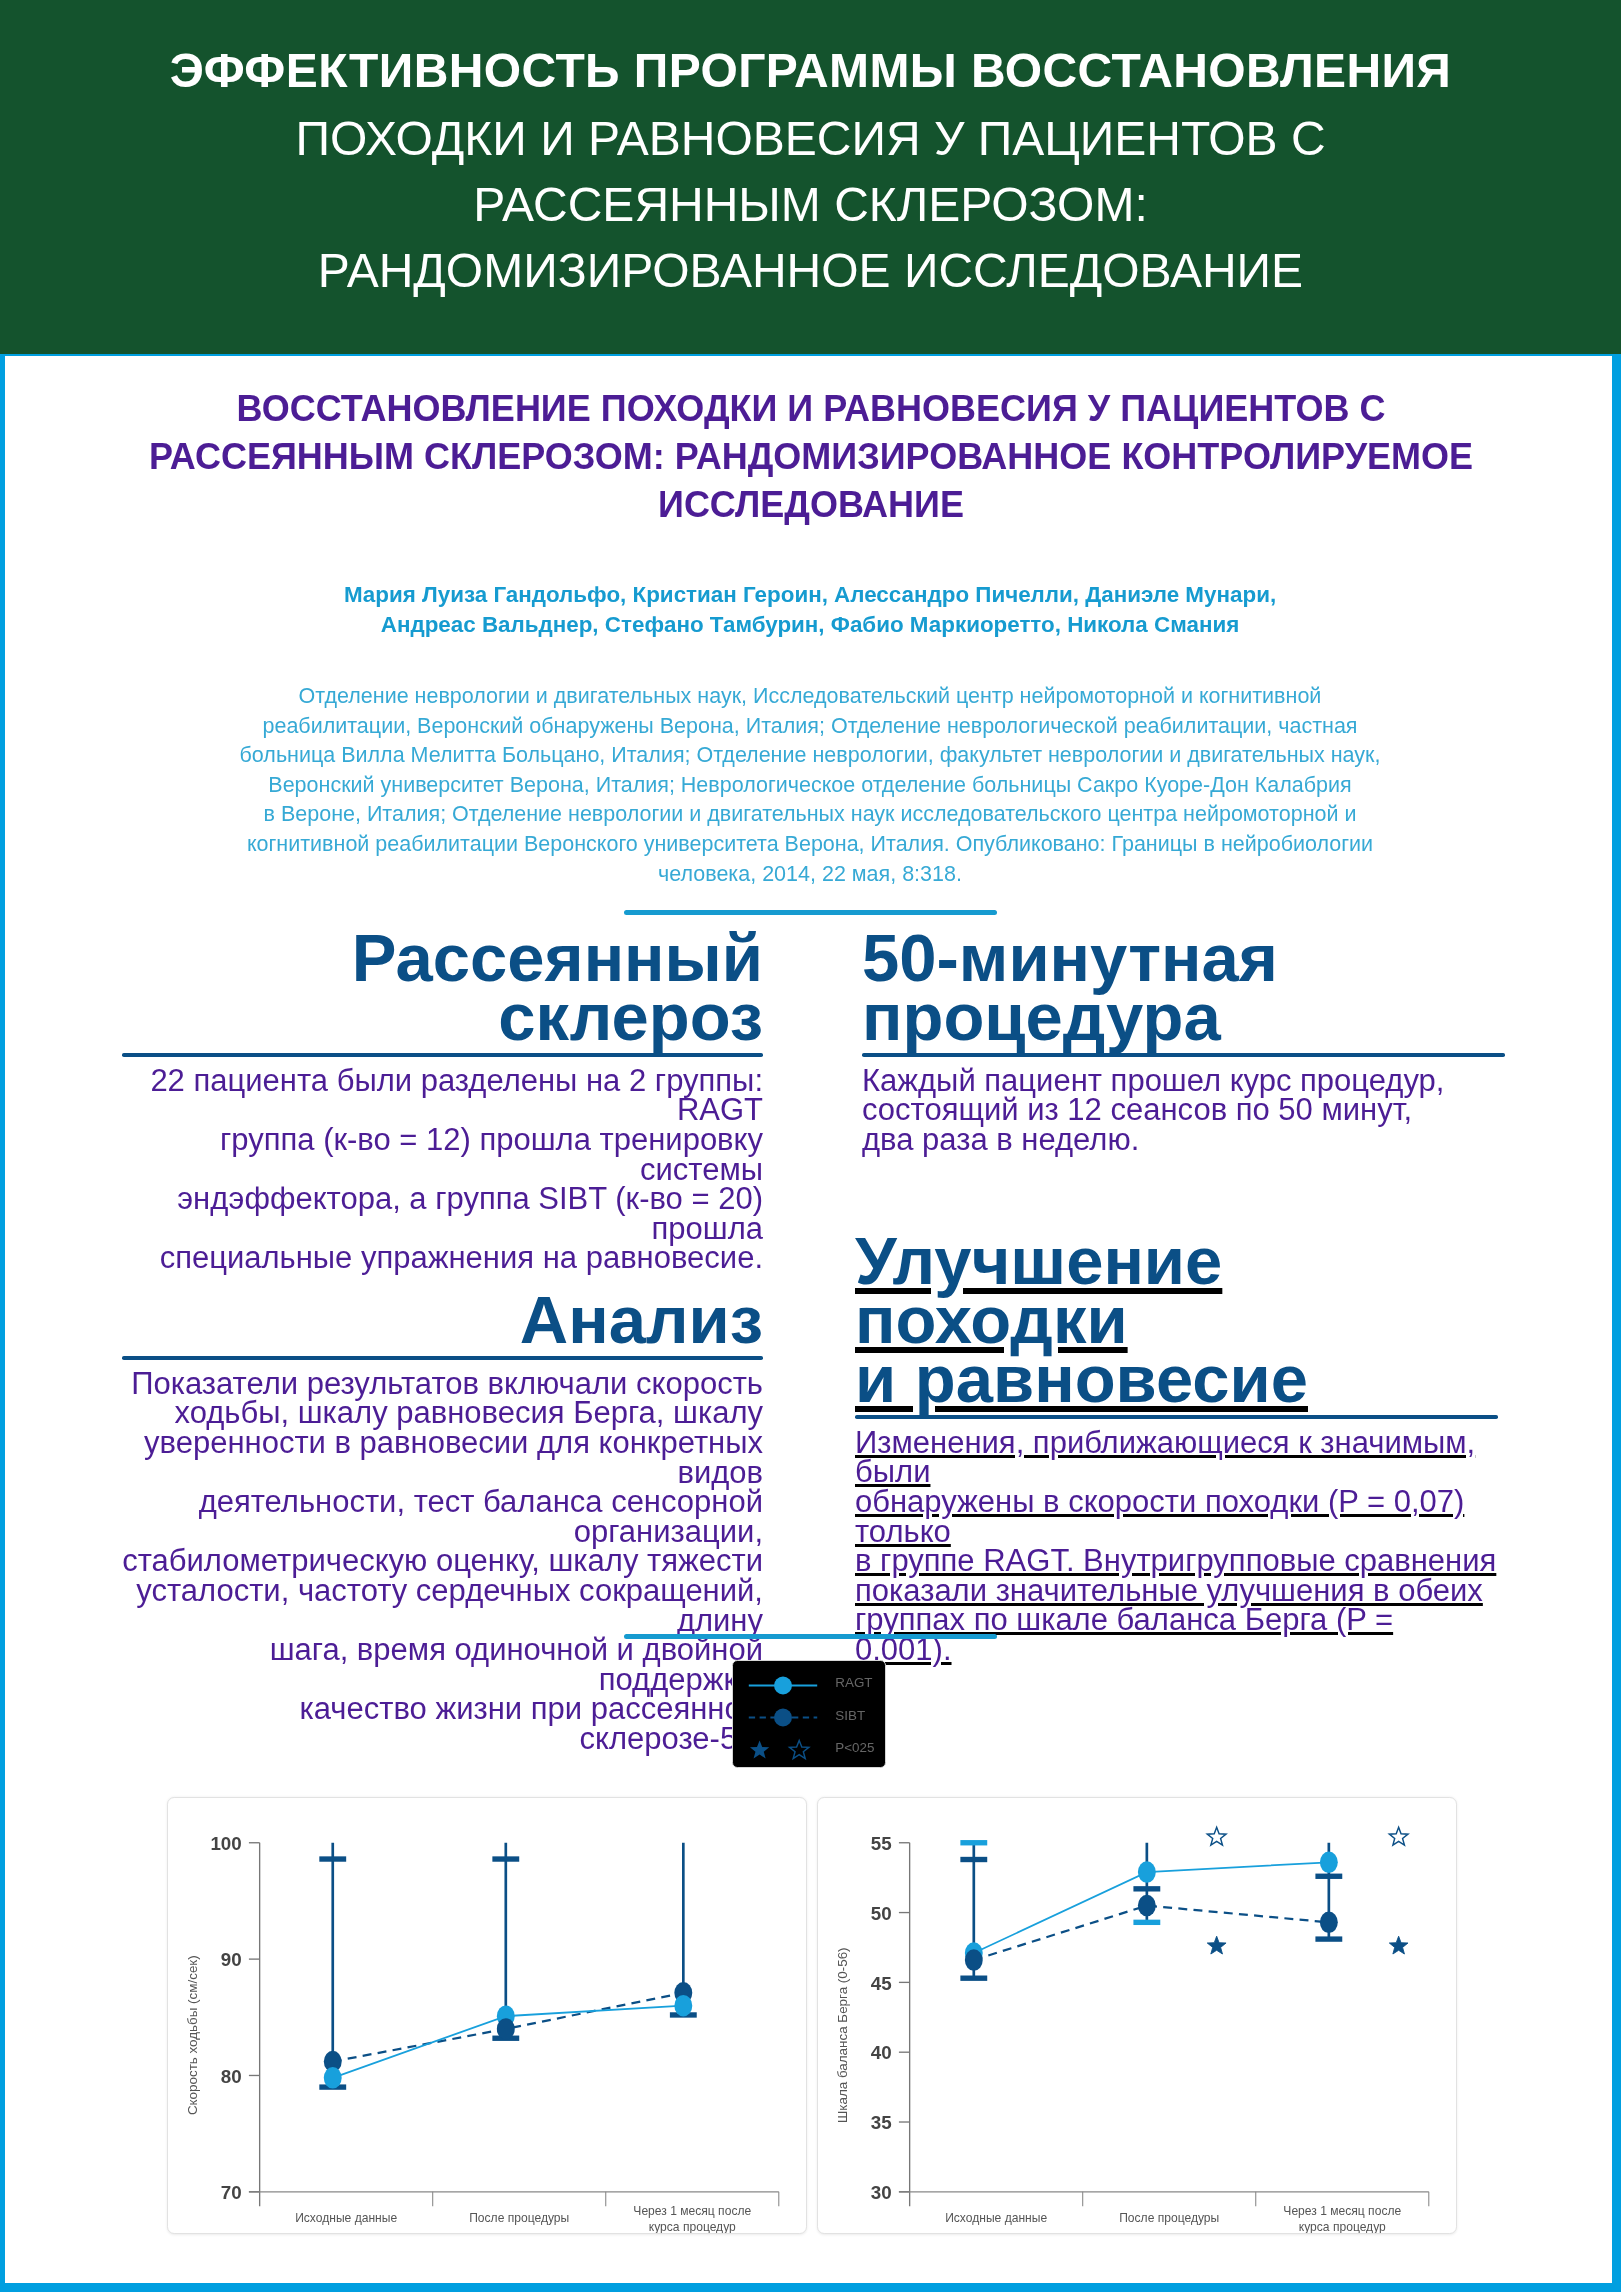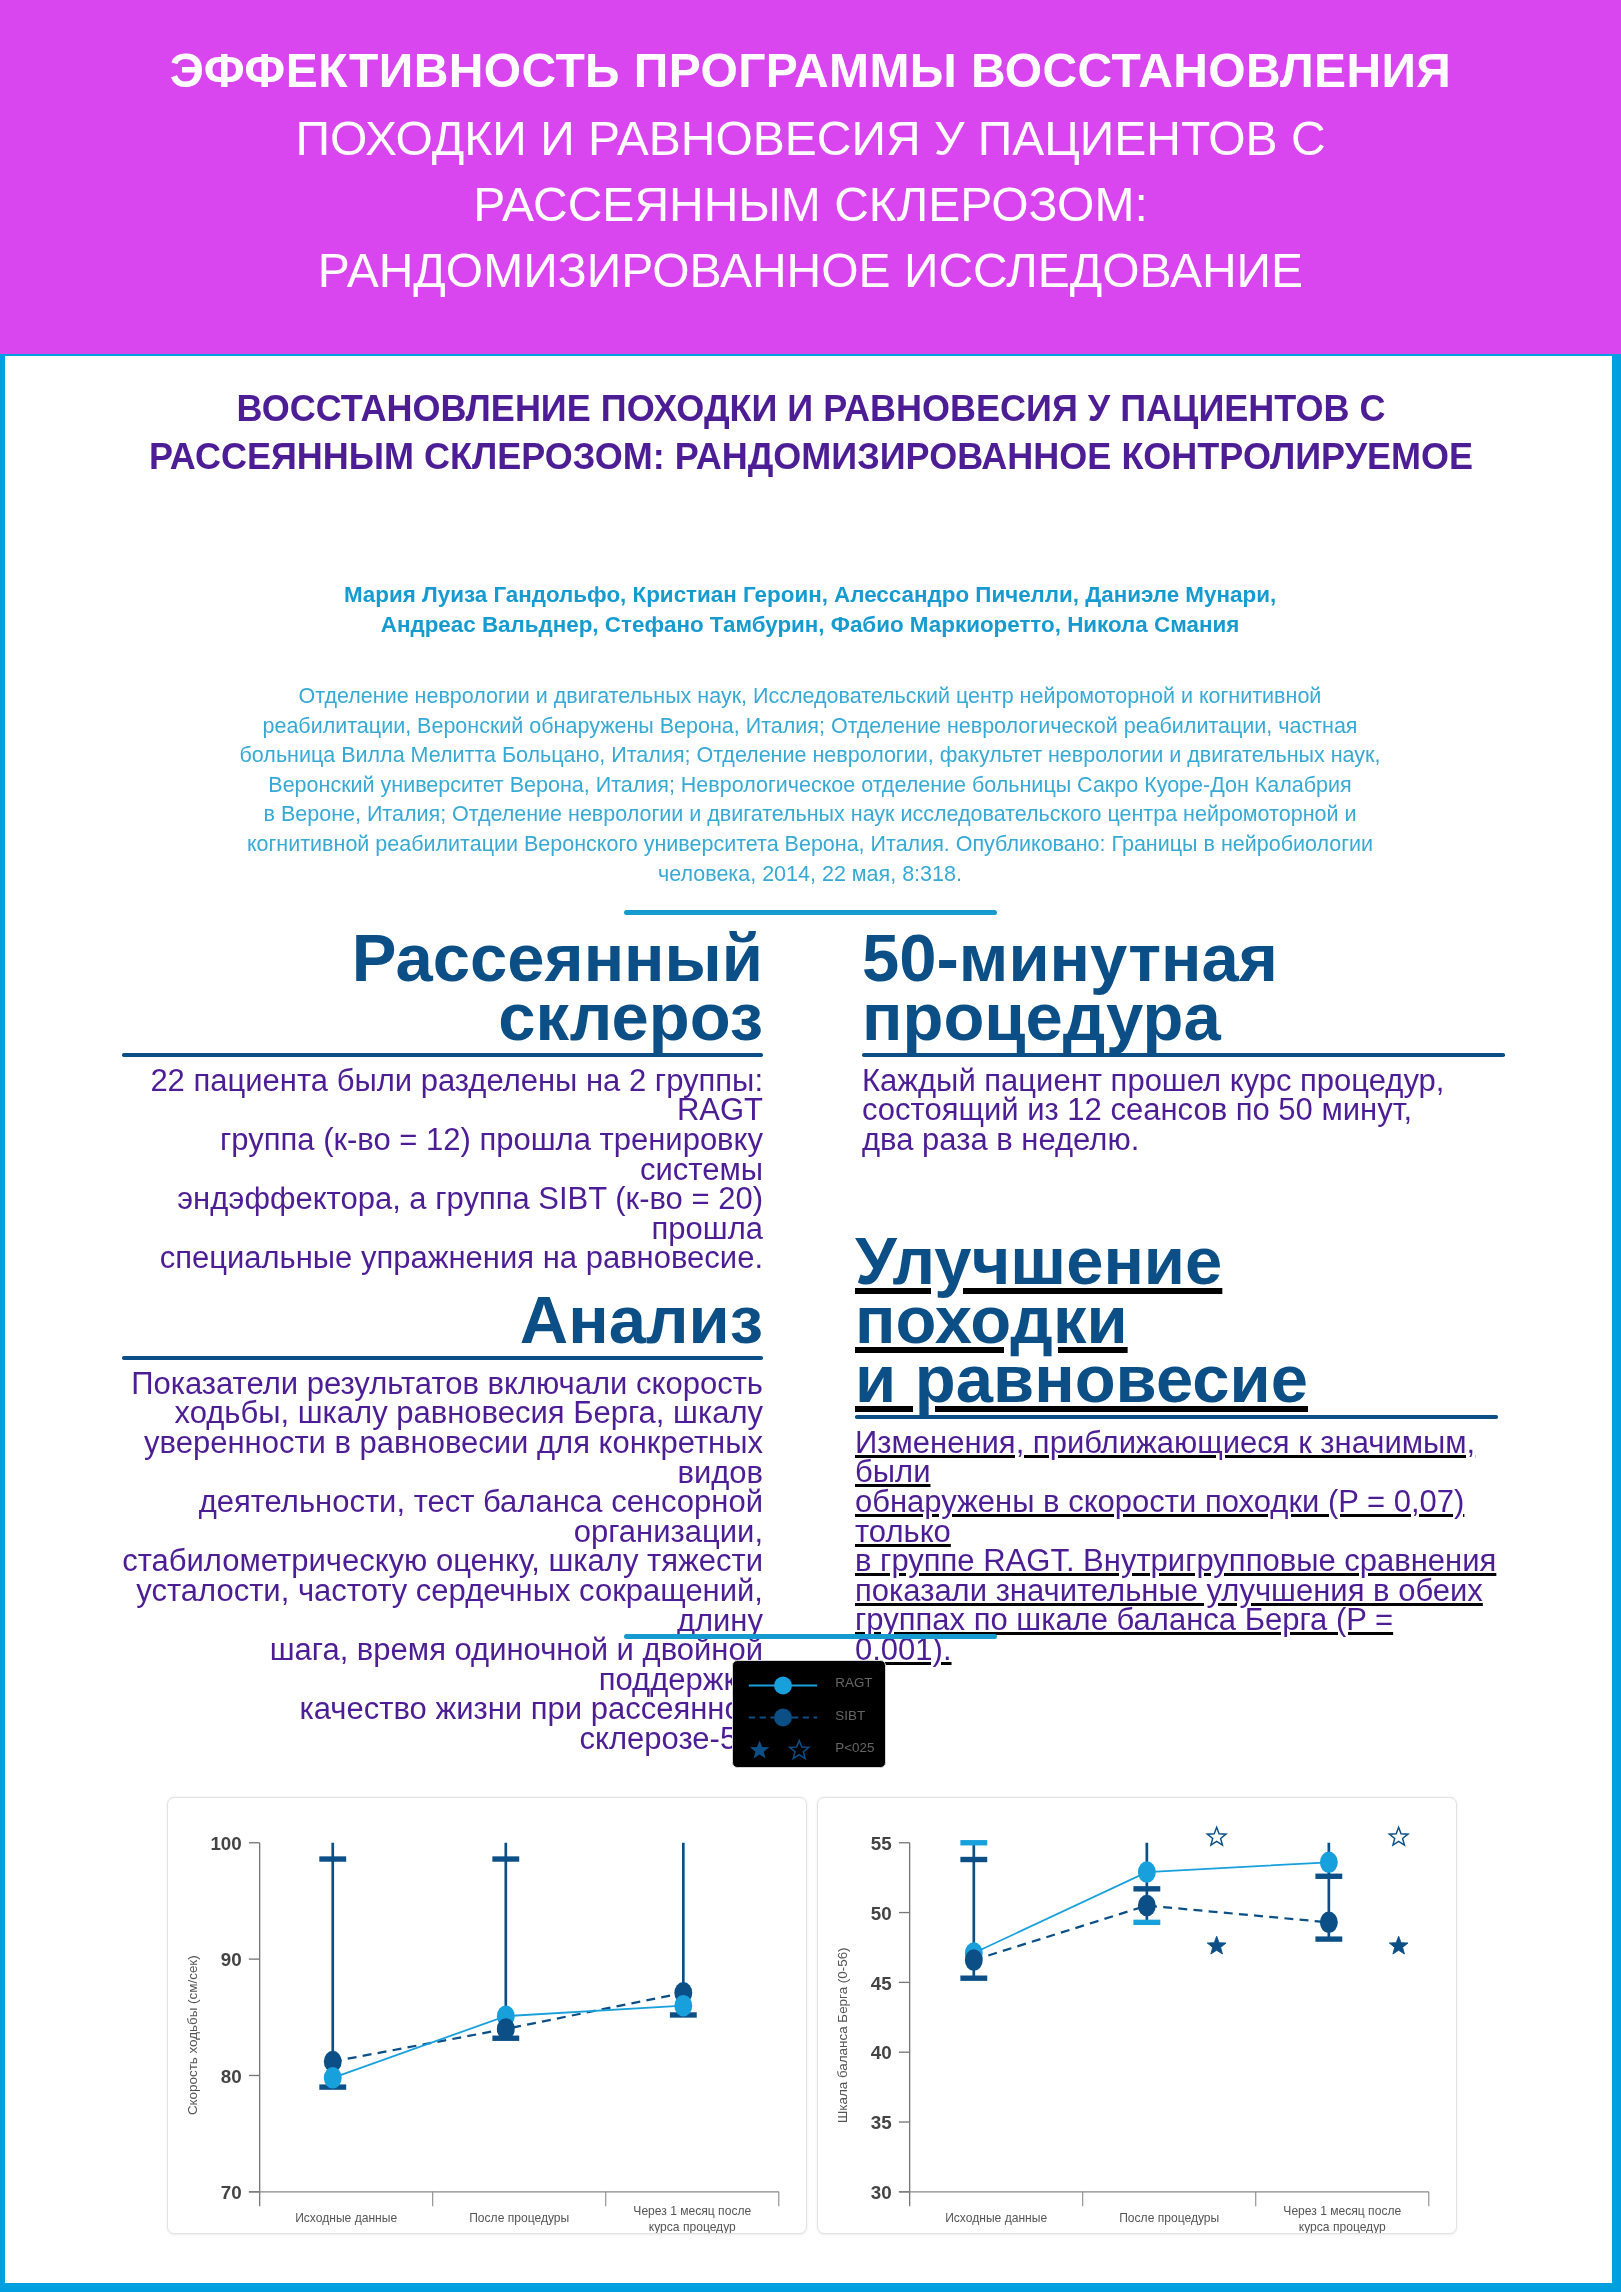--- a/index.html
+++ b/index.html
@@ -1,17 +1,17 @@
 <!DOCTYPE html>
 <html style="font-size:14.3px"><head>
 <meta charset="utf-8">
 <style>
   html, body { margin:0; padding:0; }
   body { width:1621px; height:2293px; position:relative; background:#009fe0; font-family:"Liberation Sans", sans-serif; overflow:hidden; }
-  .header { position:absolute; left:0; top:0; width:1621px; height:354px; background:#d946ef; text-align:center; color:#fff; }
+  .header { position:absolute; left:0; top:0; width:1621px; height:354px; background:#14532d; text-align:center; color:#fff; }
   .header .t1 { position:absolute; top:43px; left:0; width:100%; font-size:48px; font-weight:bold; letter-spacing:0.4px; }
   .header .t2 { position:absolute; top:106px; left:0; width:100%; font-size:48px; line-height:66px; font-weight:normal; }
   .sheet { position:absolute; left:5.4px; top:356px; width:1607px; height:1927px; background:#fff; }
   .fold { position:absolute; right:0; bottom:0; width:0; height:0; }
   .subtitle { position:absolute; top:385px; left:54px; width:1514px; text-align:center; color:#4c1d95; font-size:36px; font-weight:bold; line-height:48px; }
   .authors { position:absolute; top:580px; left:143px; width:1334px; text-align:center; color:#169bd0; font-size:22.4px; font-weight:bold; line-height:30px; }
   .affil { position:absolute; top:682px; left:107px; width:1406px; text-align:center; color:#36a9d5; font-size:21.5px; line-height:29.6px; }
   .divider { position:absolute; height:4.5px; background:#169bd0; border-radius:2.7px; }
   .sec { position:absolute; }
   .sec h2 { margin:0; color:#0b4f86; font-size:67px; line-height:59px; font-weight:bold; }
@@ -40,20 +40,21 @@
   <svg class="fold" width="54" height="50" viewBox="0 0 60 56" style="position:absolute; right:-5.4px; bottom:-9px;">
     <polygon points="30,0 60,0 30,56" fill="#fff"></polygon>
     <polygon points="30,6 58,6 30,50" fill="#bfdcf2" stroke="#009fe0" stroke-width="5" stroke-linejoin="miter"></polygon>
     <rect x="0" y="50" width="30" height="6" fill="#009fe0"></rect>
   </svg>
 </div>
 
 <div class="subtitle">
   <div>ВОССТАНОВЛЕНИЕ ПОХОДКИ И РАВНОВЕСИЯ У ПАЦИЕНТОВ С</div>
   <div>РАССЕЯННЫМ СКЛЕРОЗОМ: РАНДОМИЗИРОВАННОЕ КОНТРОЛИРУЕМОЕ</div>
+  <div>ИССЛЕДОВАНИЕ</div>
 </div>
 
 <div class="authors">
   <div>Мария Луиза Гандольфо, Кристиан Героин, Алессандро Пичелли, Даниэле Мунари,</div>
   <div>Андреас Вальднер, Стефано Тамбурин, Фабио Маркиоретто, Никола Смания</div>
 </div>
 
 <div class="affil">
   <div>Отделение неврологии и двигательных наук, Исследовательский центр нейромоторной и когнитивной</div>
   <div>реабилитации, Веронский обнаружены Верона, Италия; Отделение неврологической реабилитации, частная</div>

